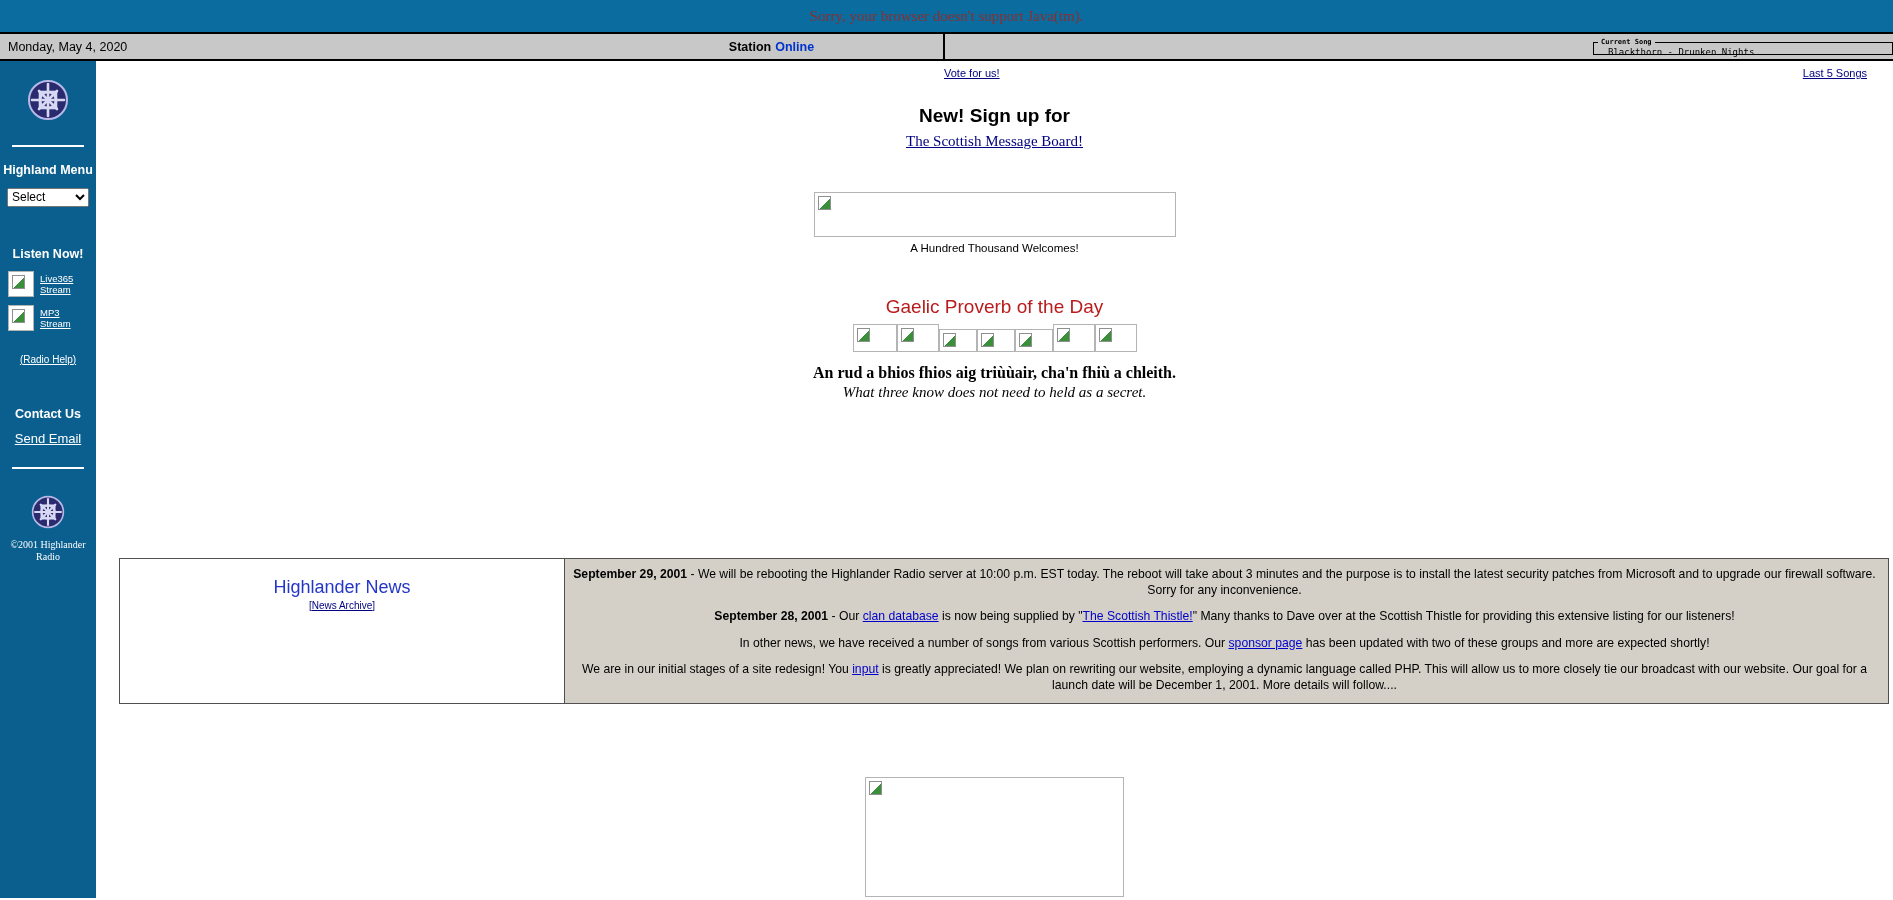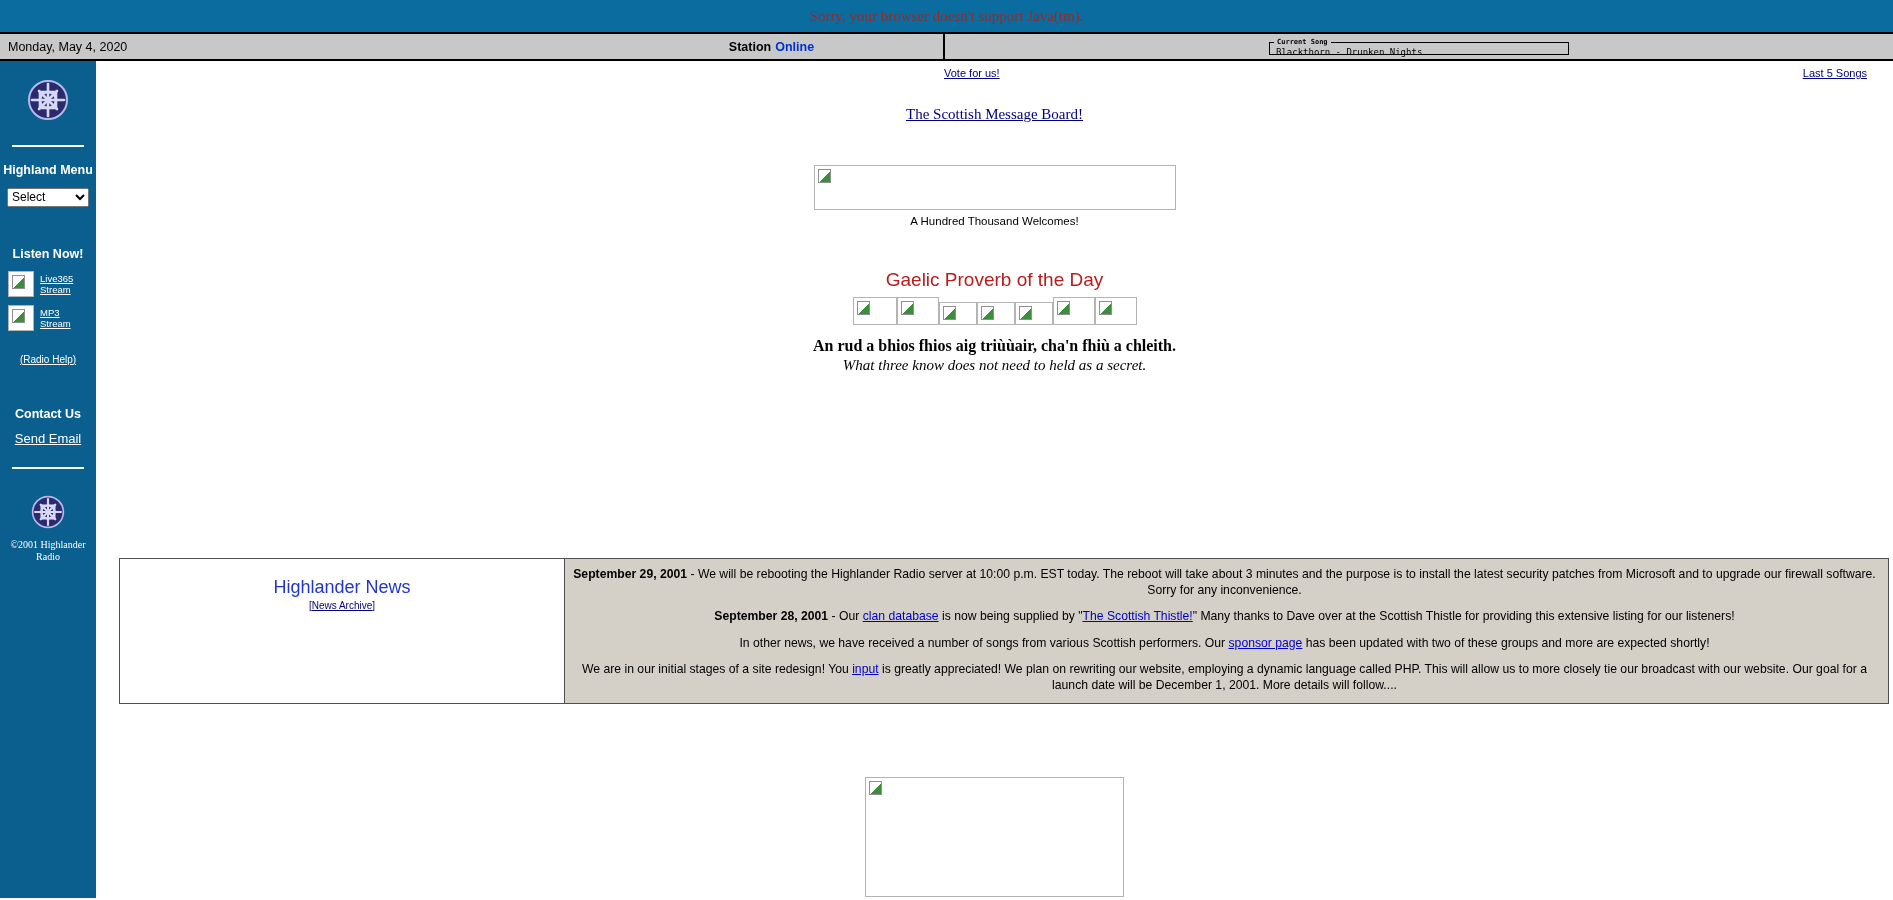--- a/index.html
+++ b/index.html
@@ -45,21 +45,21 @@
     box-sizing: border-box;
   }
   .cell-date { width: 600px; padding-left: 8px; color: #000; }
   .cell-station {
     width: 345px;
     justify-content: center;
     font-weight: bold;
     border-right: 2px solid #000;
   }
   .cell-station .online { color: #0033cc; margin-left: 4px; }
-  .cell-song { flex: 1; justify-content: center; position: relative; }
+  .cell-song { flex: 1; justify-content: flex-end; position: relative; }
 
   fieldset.current-song {
     border: 1px solid #000;
     margin: 0;
     padding: 0;
     width: 300px;
     height: 17px;
     position: relative;
     background: transparent;
     box-sizing: border-box;
@@ -67,21 +67,21 @@
   fieldset.current-song legend {
     font-family: "DejaVu Sans Mono", monospace;
     font-size: 7px;
     font-weight: bold;
     color: #000;
     padding: 0 3px;
     margin-left: 4px;
   }
   .song-value {
     position: absolute;
-    left: 6px;
+    left: 14px;
     top: 1px;
     font-family: "DejaVu Sans Mono", monospace;
     font-size: 9px;
     color: #000;
     white-space: nowrap;
   }
 
   
   .page {
     display: flex;
@@ -428,20 +428,21 @@
   </div>
 
   <div class="main">
 
     <div class="top-links">
       <span class="vote-link">Vote for us!</span>
       <span class="last5-link">Last 5 Songs</span>
     </div>
 
     <div class="signup">
+      <div class="signup-title">New! Sign up for</div>
       <span class="signup-link">The Scottish Message Board!</span>
     </div>
 
     <div class="welcome-wrap">
       <div class="broken-img welcome-img"></div>
       <div class="welcome-caption">A Hundred Thousand Welcomes!</div>
     </div>
 
     <div class="proverb-wrap">
       <div class="proverb-title">Gaelic Proverb of the Day</div>

